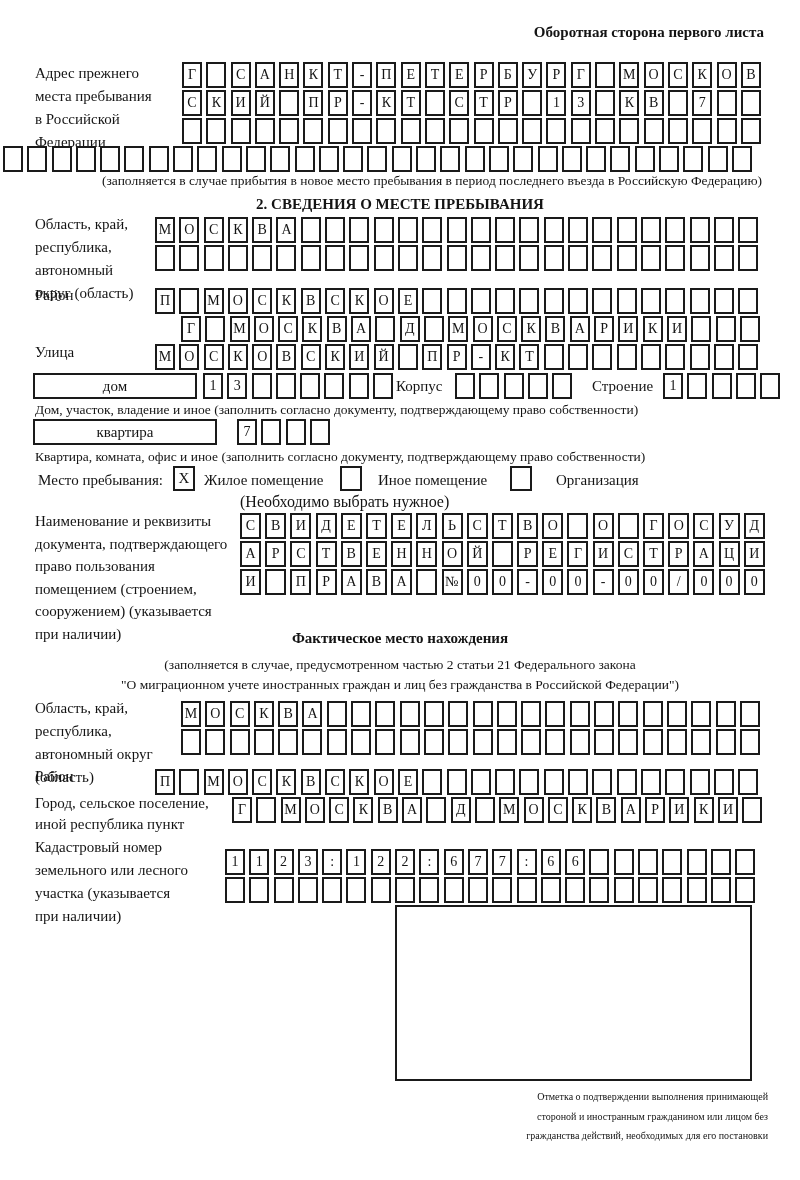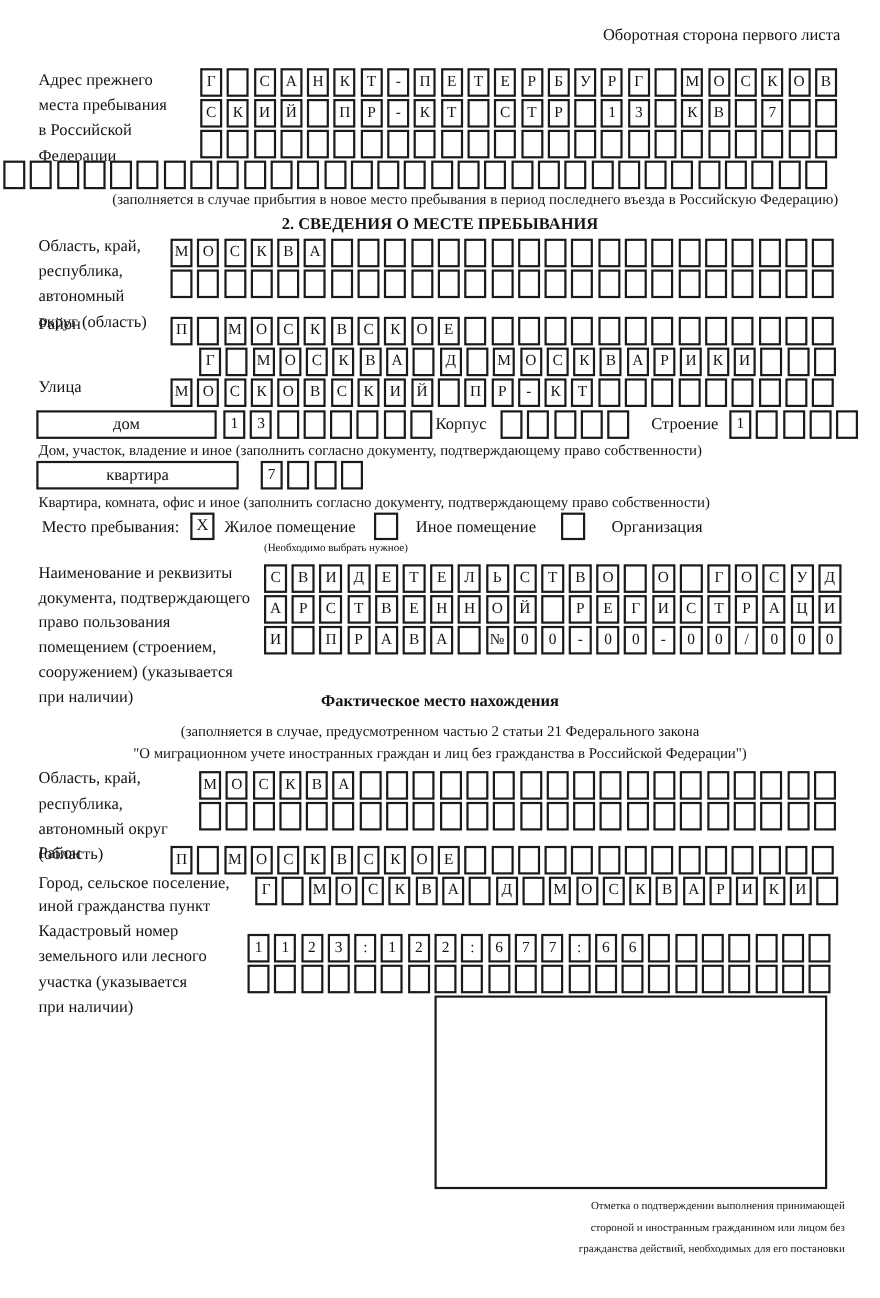--- a/index.html
+++ b/index.html
@@ -21,21 +21,21 @@
   .checkbox{box-sizing:border-box;position:absolute;width:22px;height:25px;border:2px solid #1a1a1a;
         display:flex;align-items:center;justify-content:center;font-size:15px;background:#fff;}
   .stampbox{box-sizing:border-box;position:absolute;border:2px solid #1a1a1a;background:#fff;}
   .smallcap{font-size:10px;line-height:19.5px;text-align:right;}
 </style>
 </head>
 <body>
 
 <div id="page">
 
-  <div class="abs cap" style="top:24px;right:36px;font-size:15px;">Оборотная сторона первого листа</div>
+  <div class="abs cap" style="top:24px;right:36px;font-size:15px;font-weight:bold;">Оборотная сторона первого листа</div>
 
   <div class="abs label" style="left:35px;top:62px;">
     <div>Адрес прежнего</div>
     <div>места пребывания</div>
     <div>в Российской</div>
     <div>Федерации</div>
   </div>
   <div class="cellrow" style="left:182px;top:62px;">
       <span class="cell">Г</span>
       <span class="cell"></span>
@@ -335,21 +335,21 @@
     </div>
   <div class="abs cap" style="left:35px;top:449px;">Квартира, комната, офис и иное (заполнить согласно документу, подтверждающему право собственности)</div>
 
   <div class="abs label" style="left:38px;top:469px;">Место пребывания:</div>
   <div class="checkbox" style="left:173px;top:466px;">X</div>
   <div class="abs label" style="left:204px;top:469px;">Жилое помещение</div>
   <div class="checkbox" style="left:340px;top:466px;"></div>
   <div class="abs label" style="left:378px;top:469px;">Иное помещение</div>
   <div class="checkbox" style="left:510px;top:466px;"></div>
   <div class="abs label" style="left:556px;top:469px;">Организация</div>
-  <div class="abs cap" style="left:240px;top:493px;font-size:10px;">(Необходимо выбрать нужное)</div>
+  <div class="abs cap" style="left:240px;top:493px;font-size:16px;">(Необходимо выбрать нужное)</div>
 
   <div class="abs label" style="left:35px;top:510px;line-height:22.5px;">
     <div>Наименование и реквизиты</div>
     <div>документа, подтверждающего</div>
     <div>право пользования</div>
     <div>помещением (строением,</div>
     <div>сооружением) (указывается</div>
     <div>при наличии)</div>
   </div>
   <div class="cellrow doc" style="left:240px;top:513px;">
@@ -509,21 +509,21 @@
       <span class="cell"></span>
       <span class="cell"></span>
       <span class="cell"></span>
       <span class="cell"></span>
       <span class="cell"></span>
       <span class="cell"></span>
     </div>
 
   <div class="abs label" style="left:35px;top:793px;line-height:21px;">
     <div>Город, сельское поселение,</div>
-    <div>иной гражданства пункт</div>
+    <div>иной республика пункт</div>
   </div>
   <div class="cellrow" style="left:232px;top:797px;">
       <span class="cell">Г</span>
       <span class="cell"></span>
       <span class="cell">М</span>
       <span class="cell">О</span>
       <span class="cell">С</span>
       <span class="cell">К</span>
       <span class="cell">В</span>
       <span class="cell">А</span>

